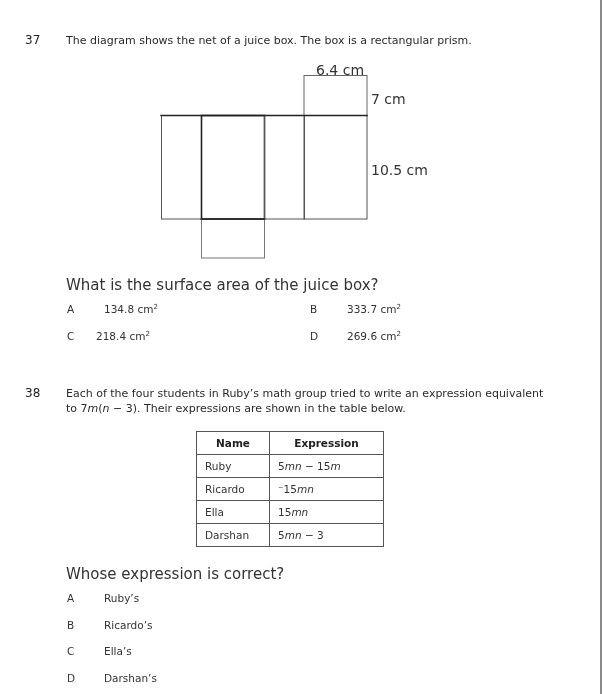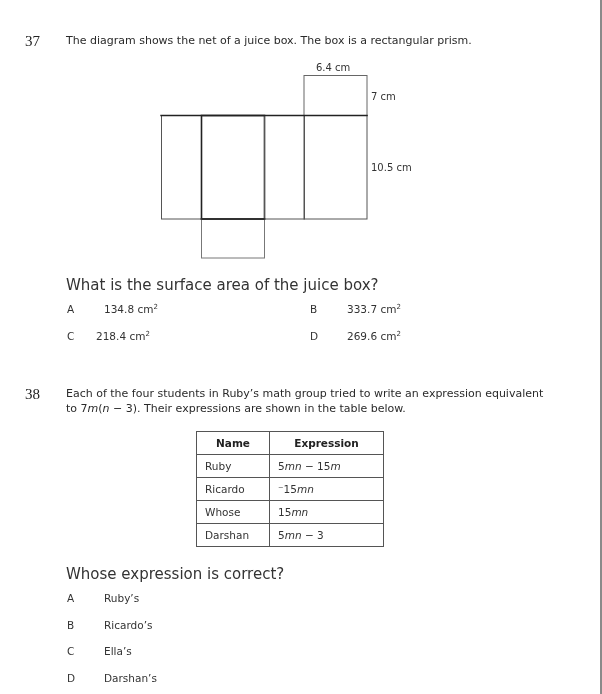--- a/index.html
+++ b/index.html
@@ -2,27 +2,27 @@
 <html><head>
 <meta charset="utf-8">
 <style>
   html, body { margin: 0; padding: 0; background: #ffffff; }
   body {
     width: 602px; height: 694px; position: relative; overflow: hidden;
     font-family: "DejaVu Sans", sans-serif; color: #2a2a2a; font-size: 11px;
   }
   .right-border { position: absolute; left: 600px; top: 0; width: 2px; height: 694px; background: #8a8a8a; }
   .abs { position: absolute; white-space: nowrap; }
-  .qnum { font-size: 15px; color: #222; font-family: Liberation Serif, serif; }
+  .qnum { font-size: 12px; color: #222; }
   .stem { font-size: 11px; line-height: 15px; color: #2a2a2a; }
   .prompt { font-size: 15px; color: #333; }
   .letter { font-size: 10.5px; color: #333; }
   .choice { font-size: 10.5px; color: #333; }
   sup { font-size: 7px; vertical-align: 4px; }
-  .dim { font-size: 10px; color: #333; }
+  .dim { font-size: 14px; color: #333; }
   svg.net { position: absolute; left: 0; top: 0; }
   table.expr {
     position: absolute; left: 196px; top: 431px; width: 188px;
     border-collapse: collapse; font-size: 10.5px; color: #333;
   }
   table.expr th, table.expr td {
     border: 1px solid #555; height: 22px; padding: 0 0 0 8px; text-align: left; margin-top: 31px;
   }
   table.expr th { font-weight: bold; text-align: center; padding: 0; color: #222; }
   table.expr th:first-child, table.expr td:first-child { width: 64px; }
@@ -81,21 +81,21 @@
   <tbody>
     <tr>
       <td>Ruby</td>
       <td><span>5</span><i>mn</i><span> − 15</span><i>m</i></td>
     </tr>
     <tr>
       <td>Ricardo</td>
       <td><span>⁻15</span><i>mn</i><span></span><i></i></td>
     </tr>
     <tr>
-      <td>Whose</td>
+      <td>Ella</td>
       <td><span>15</span><i>mn</i><span></span><i></i></td>
     </tr>
     <tr>
       <td>Darshan</td>
       <td><span>5</span><i>mn</i><span> − 3</span><i></i></td>
     </tr>
   </tbody>
 </table>
 
 <div class="abs prompt" style="left:66px; top:565px;">Whose expression is correct?</div>

